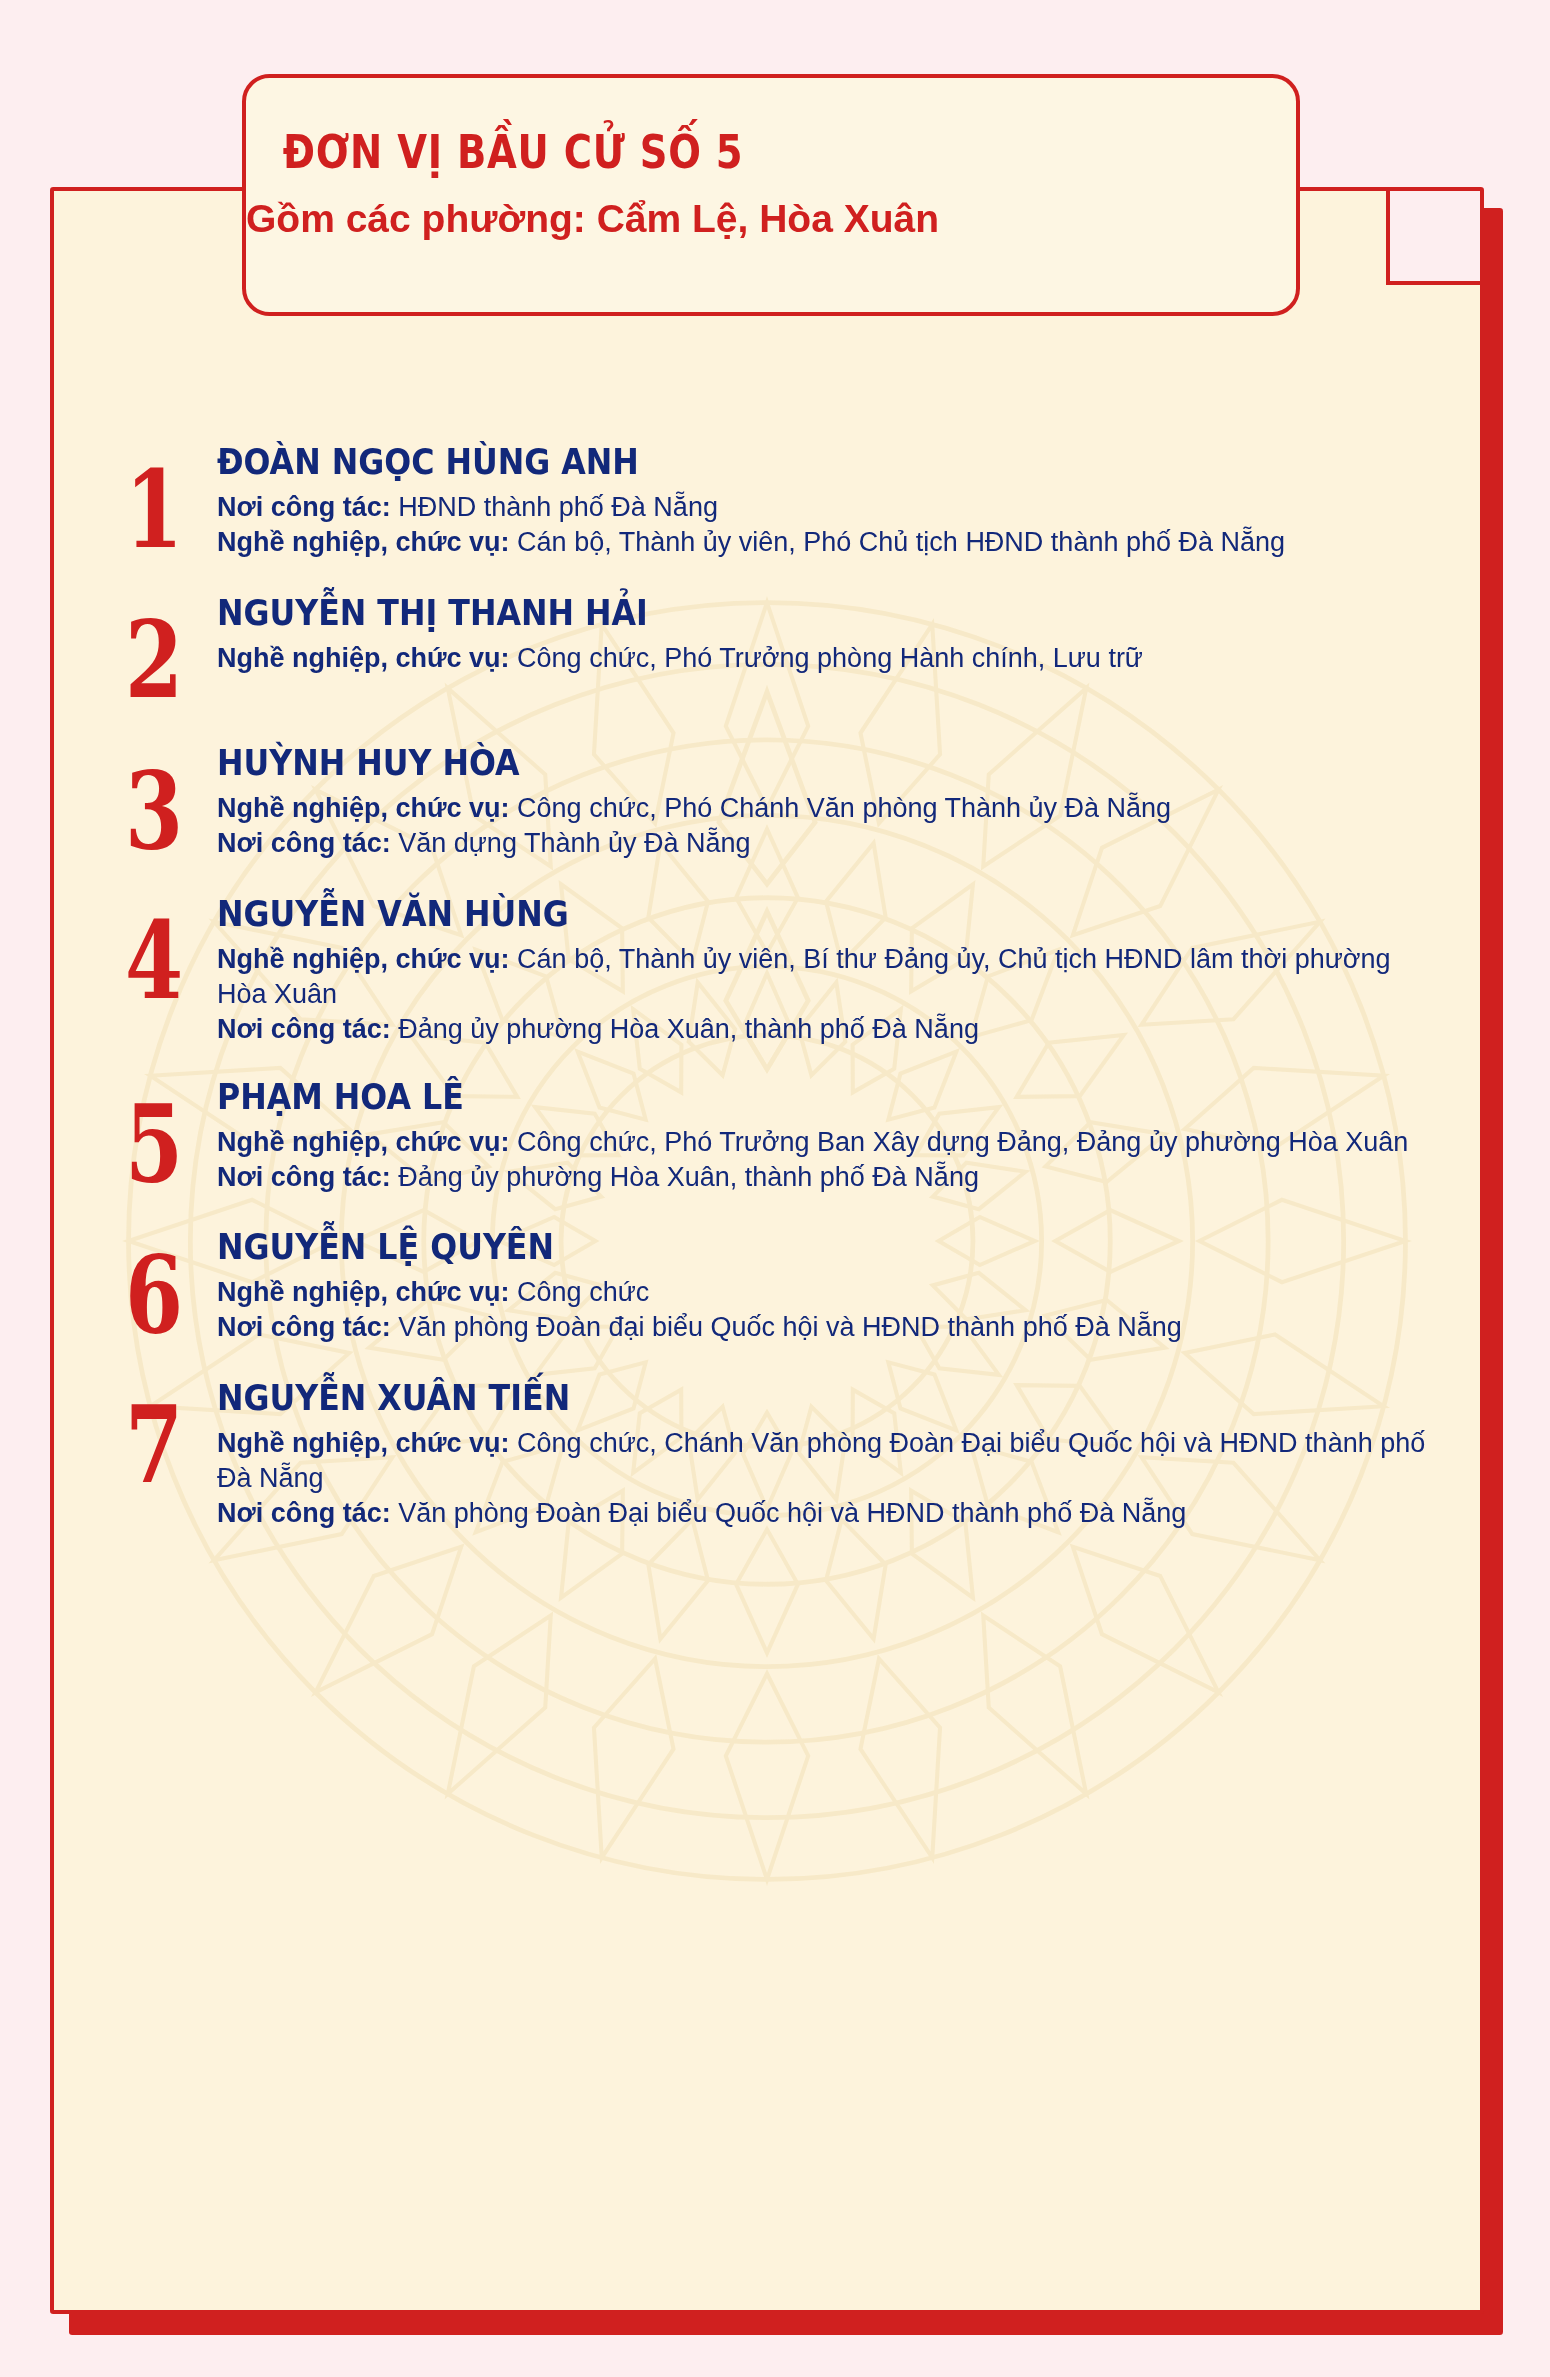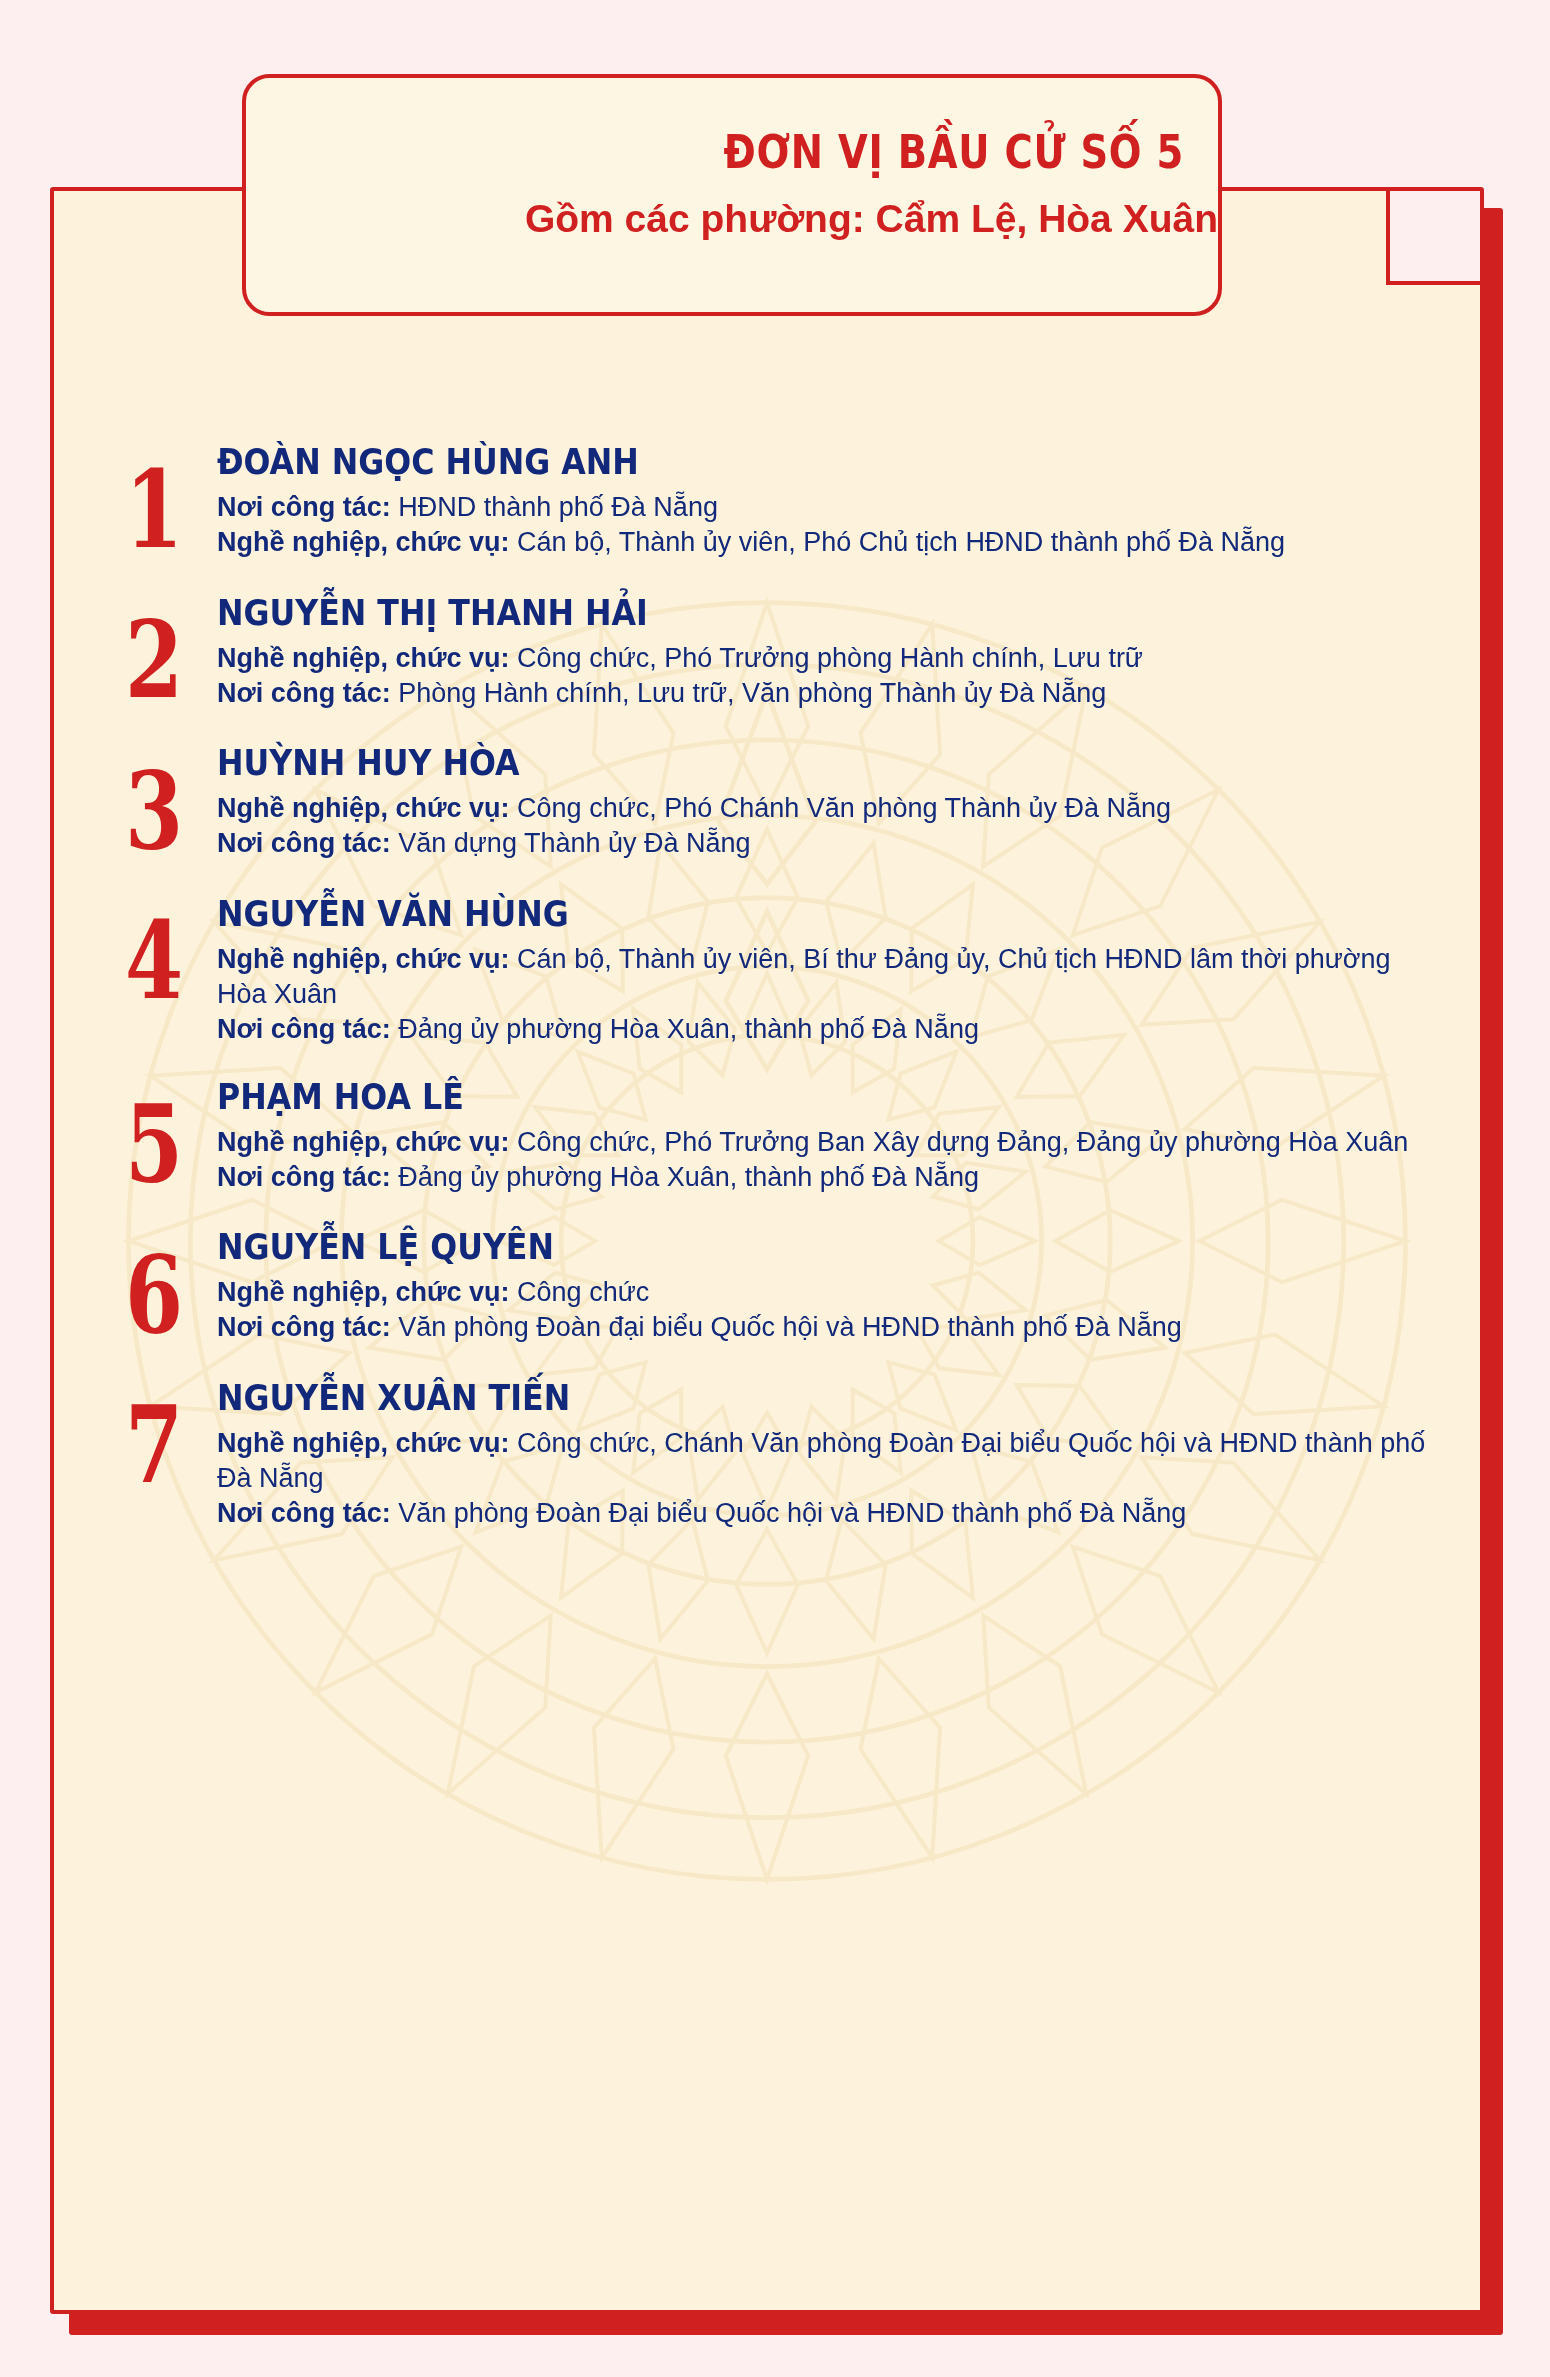--- a/index.html
+++ b/index.html
@@ -72,26 +72,26 @@
     transform: translate(-50%, -50%);
     width: 1373px;
     height: 1373px;
     opacity: 0.55;
     pointer-events: none;
   }
   .banner-wrap {
     position: absolute;
     left: 242px;
     top: 74px;
-    width: 980px;
+    width: 1058px;
     height: 242px;
     background: #fdf6e3;
     border: 4px solid #d0201f;
     border-radius: 27.5px;
-    text-align: right;
+    text-align: left;
     z-index: 6;
   }
   .banner-title {
     color: #d0201f;
     font-weight: 900;
     font-size: 46px;
     letter-spacing: 0.8px;
     margin-top: 47px;
     font-family: "DejaVu Sans", sans-serif;
     font-stretch: condensed;
@@ -223,21 +223,20 @@
             <div class="name">ĐOÀN NGỌC HÙNG ANH</div>
             <div class="line"><b>Nơi công tác:</b> <span>HĐND thành phố Đà Nẵng</span></div>
             <div class="line"><b>Nghề nghiệp, chức vụ:</b> <span>Cán bộ, Thành ủy viên, Phó Chủ tịch HĐND thành phố Đà Nẵng</span></div>
           </div>
         </div>
         <div class="item">
           <div class="num">2</div>
           <div class="info">
             <div class="name">NGUYỄN THỊ THANH HẢI</div>
             <div class="line"><b>Nghề nghiệp, chức vụ:</b> <span>Công chức, Phó Trưởng phòng Hành chính, Lưu trữ</span></div>
-            <div class="line"><b>Nơi công tác:</b> <span>Phòng Hành chính, Lưu trữ, Văn phòng Thành ủy Đà Nẵng</span></div>
           </div>
         </div>
         <div class="item">
           <div class="num">3</div>
           <div class="info">
             <div class="name">HUỲNH HUY HÒA</div>
             <div class="line"><b>Nghề nghiệp, chức vụ:</b> <span>Công chức, Phó Chánh Văn phòng Thành ủy Đà Nẵng</span></div>
             <div class="line"><b>Nơi công tác:</b> <span>Văn dựng Thành ủy Đà Nẵng</span></div>
           </div>
         </div>

